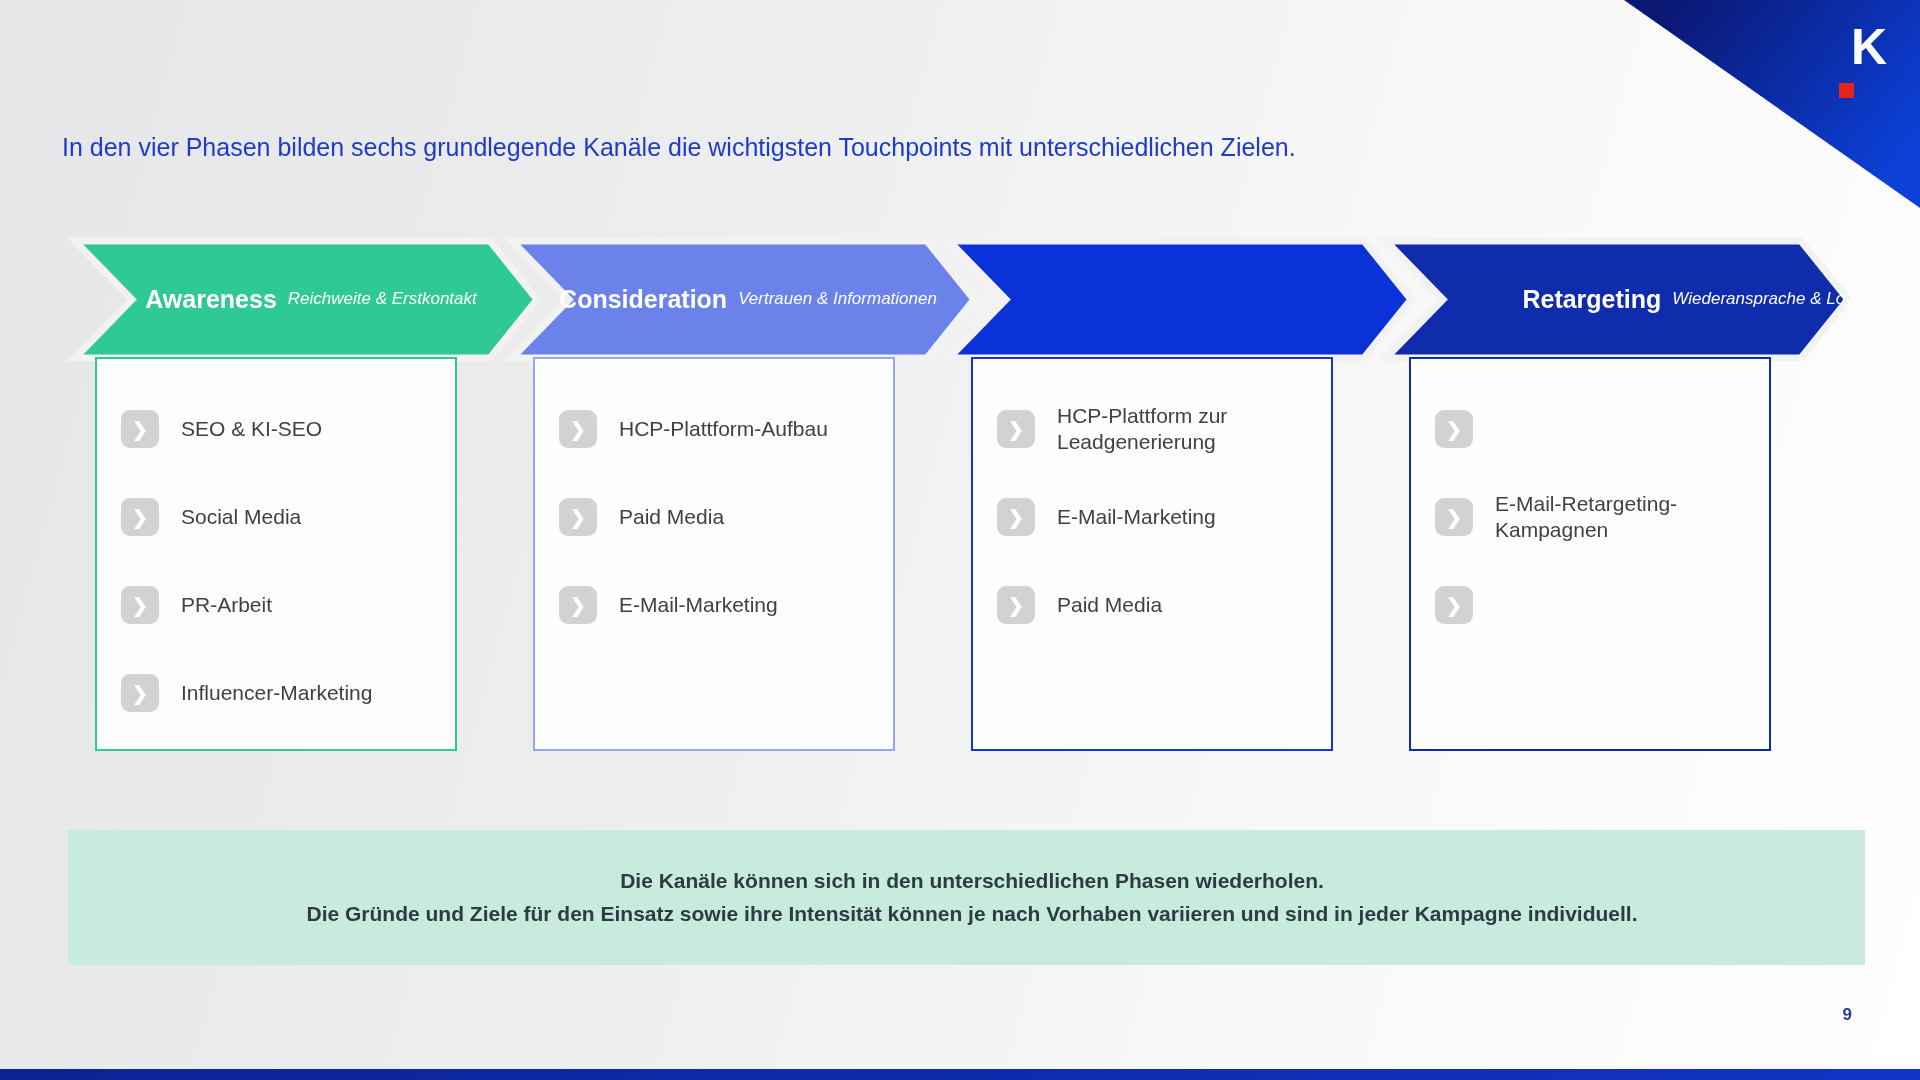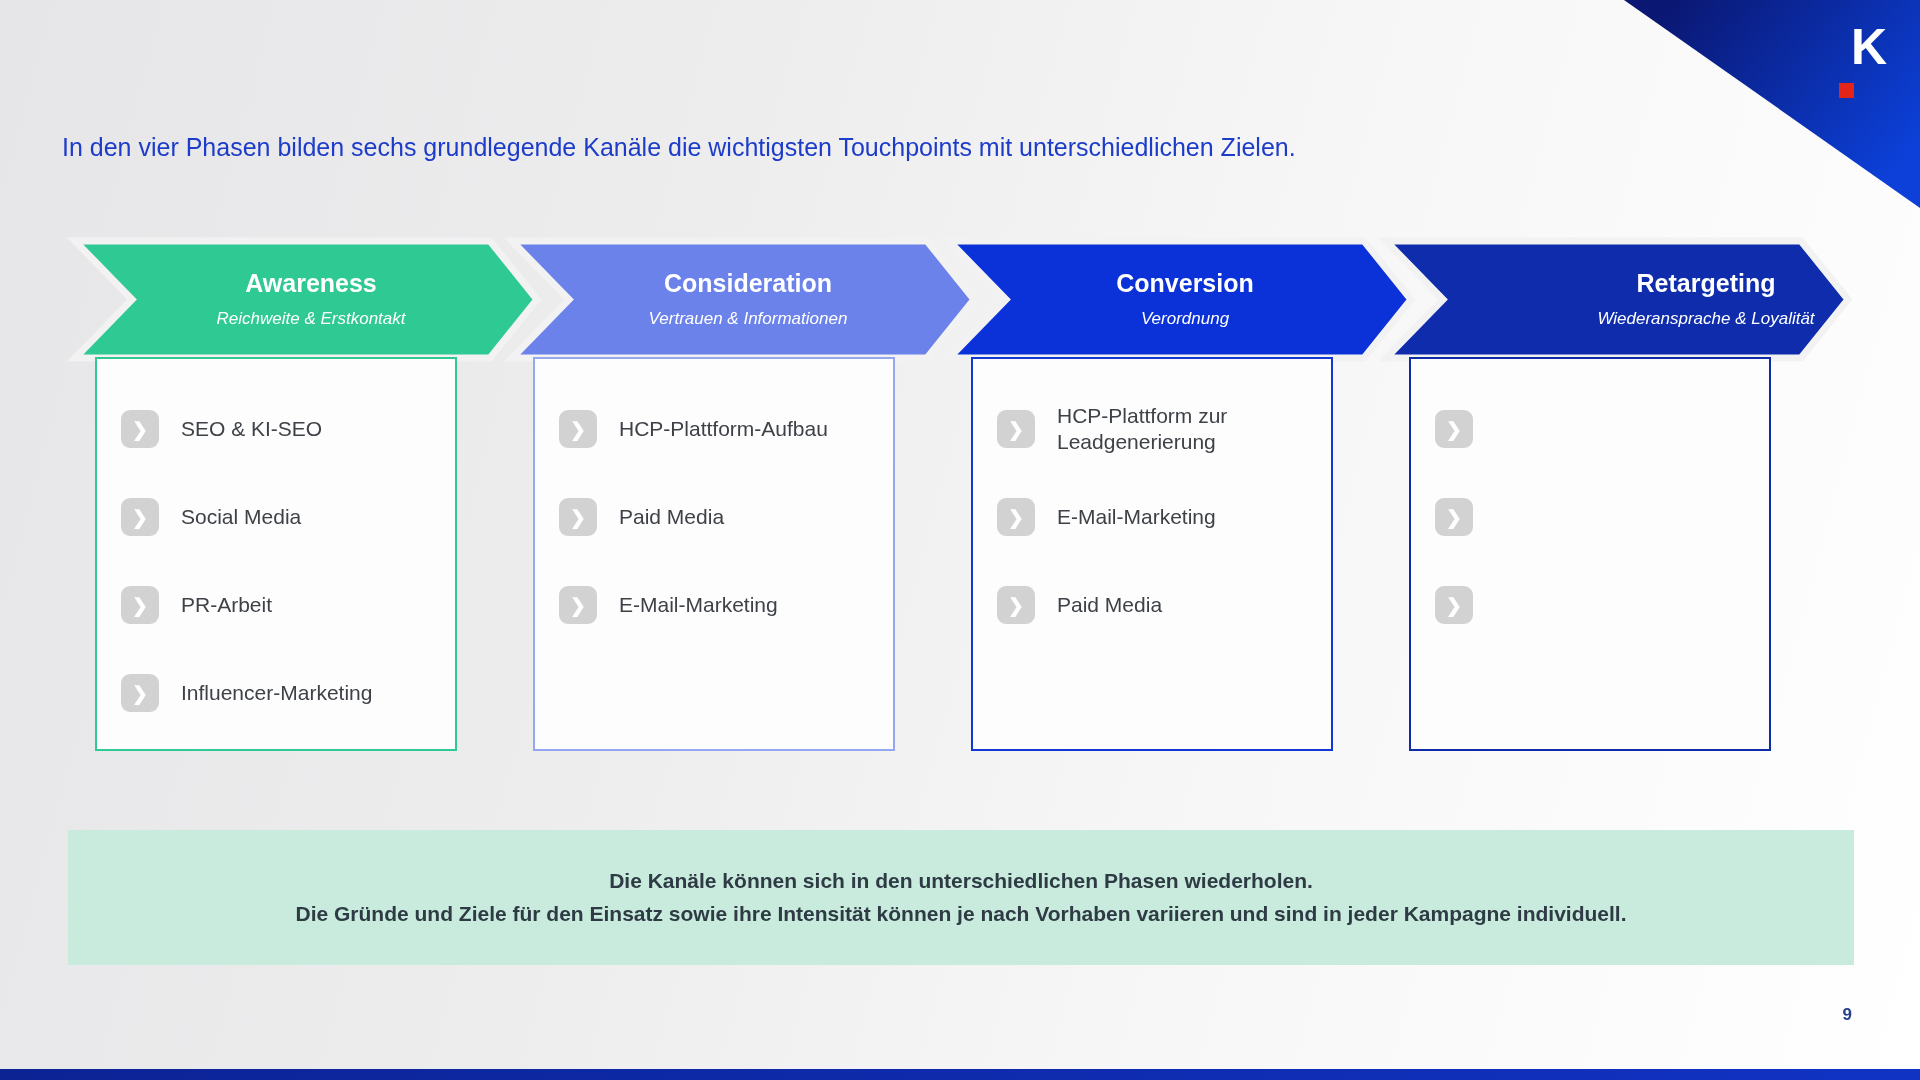--- a/index.html
+++ b/index.html
@@ -16,37 +16,37 @@
   .k-letter{position:absolute;top:22px;right:33px;color:#ffffff;font-size:50px;font-weight:700;line-height:1;}
   .k-dot{position:absolute;top:83px;right:66px;width:15px;height:15px;background:#e52418;}
 
   
   .title{position:absolute;left:62px;top:60px;font-size:41px;font-weight:700;color:#1634c8;letter-spacing:-0.5px;}
   .subtitle{position:absolute;left:62px;top:133px;font-size:25px;font-weight:400;color:#1d3cc9;}
 
   
   .arrow-band{position:absolute;left:0;top:237px;width:1920px;height:126px;}
   .phase-label{position:absolute;top:240px;height:118px;width:440px;
-    display:flex;flex-direction:column;align-items:center;justify-content:center;gap:11px;
+    display:flex;flex-direction:row;align-items:center;justify-content:center;gap:11px;
     color:#ffffff;text-align:center;}
   .phase-name{font-size:25px;font-weight:700;}
   .phase-tagline{font-size:17px;font-weight:400;font-style:italic;}
 
   
   .channel-box{position:absolute;top:357px;height:394px;width:362px;box-sizing:border-box;
     background:#fdfdfe;border:2px solid #888;padding-top:26px;}
   .channel-row{display:flex;align-items:center;height:88px;padding-left:24px;gap:22px;}
   .chev-icon{width:38px;height:38px;border-radius:9px;background:#d2d2d3;color:#ffffff;
     display:flex;align-items:center;justify-content:center;font-size:19px;font-weight:700;flex:0 0 38px;}
   .channel-text{font-size:21px;color:#3e4247;line-height:1.25;max-width:240px;}
 
   
   .note-box{position:absolute;left:68px;top:830px;width:1786px;height:135px;background:#c9ebdd;
     display:flex;flex-direction:column;align-items:center;justify-content:center;gap:9px;
-    color:#2e3b44;font-size:21px;font-weight:700;text-align:center;}
+    color:#2e3b44;font-size:21px;font-weight:700;text-align:center;padding-left:11px;}
 
   .page-number{position:absolute;top:1005px;right:68px;font-size:17px;font-weight:700;color:#27418f;}
 
   .footer-bar{position:absolute;left:0;bottom:0;width:100%;height:11px;
     background:linear-gradient(90deg,#0c2394,#1133c4);}
 </style>
 </head>
 <body>
 
 <div class="slide">
@@ -64,24 +64,20 @@
     <polygon points="75,4 490,4 537,62.5 490,121 75,121 132,62.5" stroke="#f2f2f3" stroke-width="7" stroke-linejoin="miter" fill="#2fc993"></polygon>
   </svg>
 
   <div class="phase-label" style="left:91px">
     <div class="phase-name">Awareness</div>
     <div class="phase-tagline">Reichweite &amp; Erstkontakt</div>
   </div>
   <div class="phase-label" style="left:528px">
     <div class="phase-name">Consideration</div>
     <div class="phase-tagline">Vertrauen &amp; Informationen</div>
-  </div>
-  <div class="phase-label" style="left:965px">
-    <div class="phase-name">Conversion</div>
-    <div class="phase-tagline">Verordnung</div>
   </div>
   <div class="phase-label" style="left:1486px">
     <div class="phase-name">Retargeting</div>
     <div class="phase-tagline">Wiederansprache &amp; Loyalität</div>
   </div>
 
   <div class="channel-box" style="left: 95px; border-color: rgb(47, 201, 147);">
     <div class="channel-row">
       <span class="chev-icon">❯</span>
       <span class="channel-text">SEO &amp; KI-SEO</span>
@@ -129,20 +125,21 @@
       <span class="channel-text">Paid Media</span>
     </div>
   </div>
 
   <div class="channel-box" style="left: 1409px; border-color: rgb(14, 44, 168);">
     <div class="channel-row">
       <span class="chev-icon">❯</span>
     </div>
     <div class="channel-row">
       <span class="chev-icon">❯</span>
+      <span class="channel-text">E-Mail-Retargeting-Kampagnen</span>
     </div>
     <div class="channel-row">
       <span class="chev-icon">❯</span>
     </div>
   </div>
 
   <div class="note-box">
     <div>Die Kanäle können sich in den unterschiedlichen Phasen wiederholen.</div>
     <div>Die Gründe und Ziele für den Einsatz sowie ihre Intensität können je nach Vorhaben variieren und sind in jeder Kampagne individuell.</div>
   </div>

